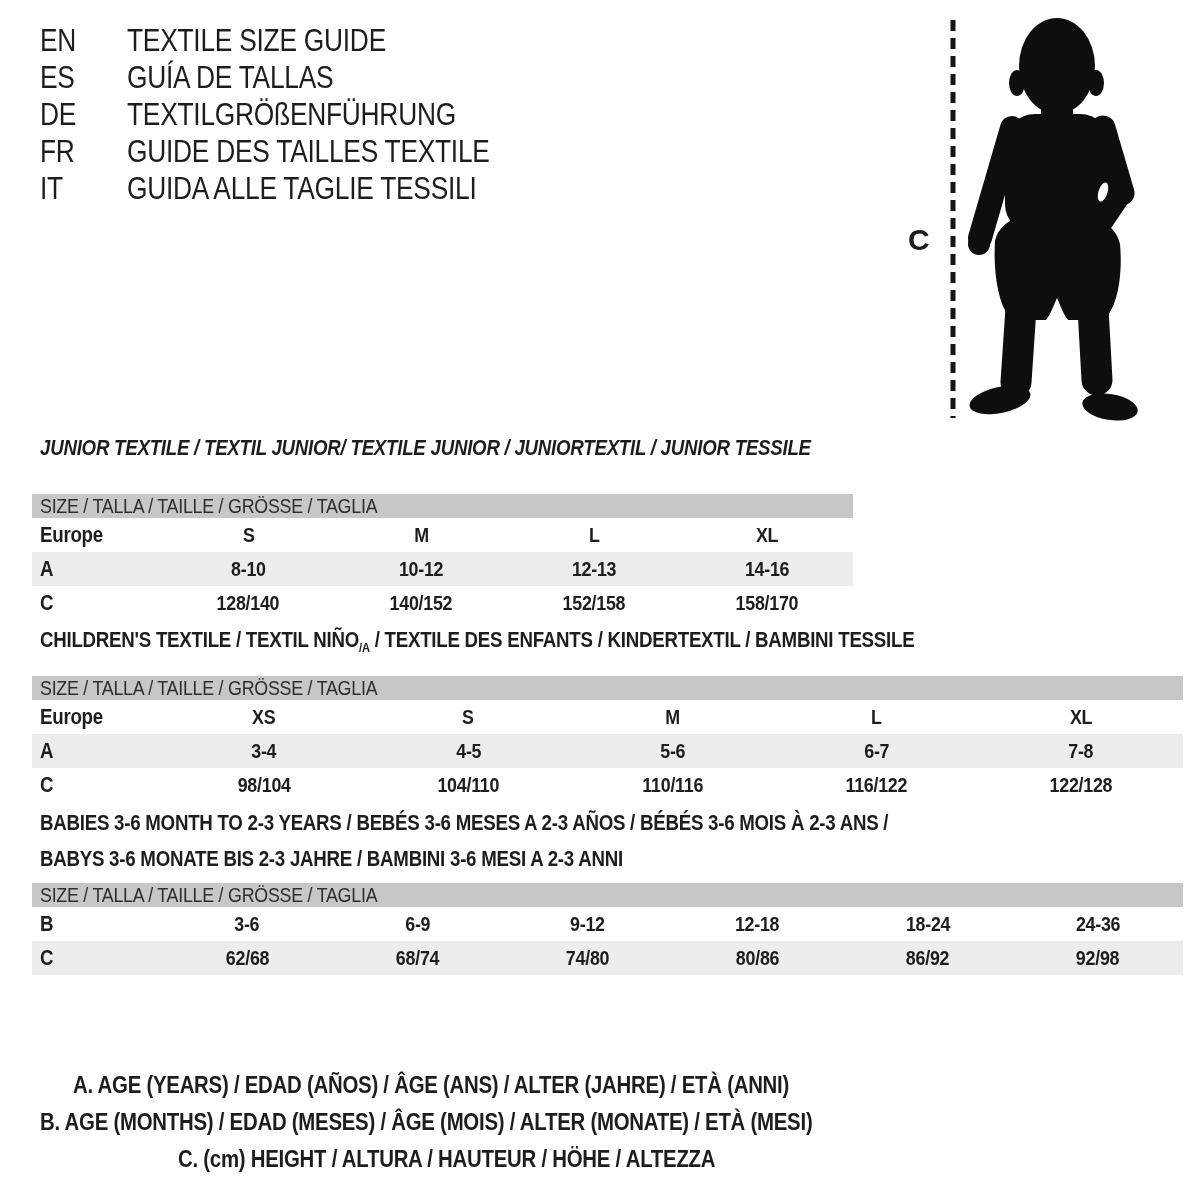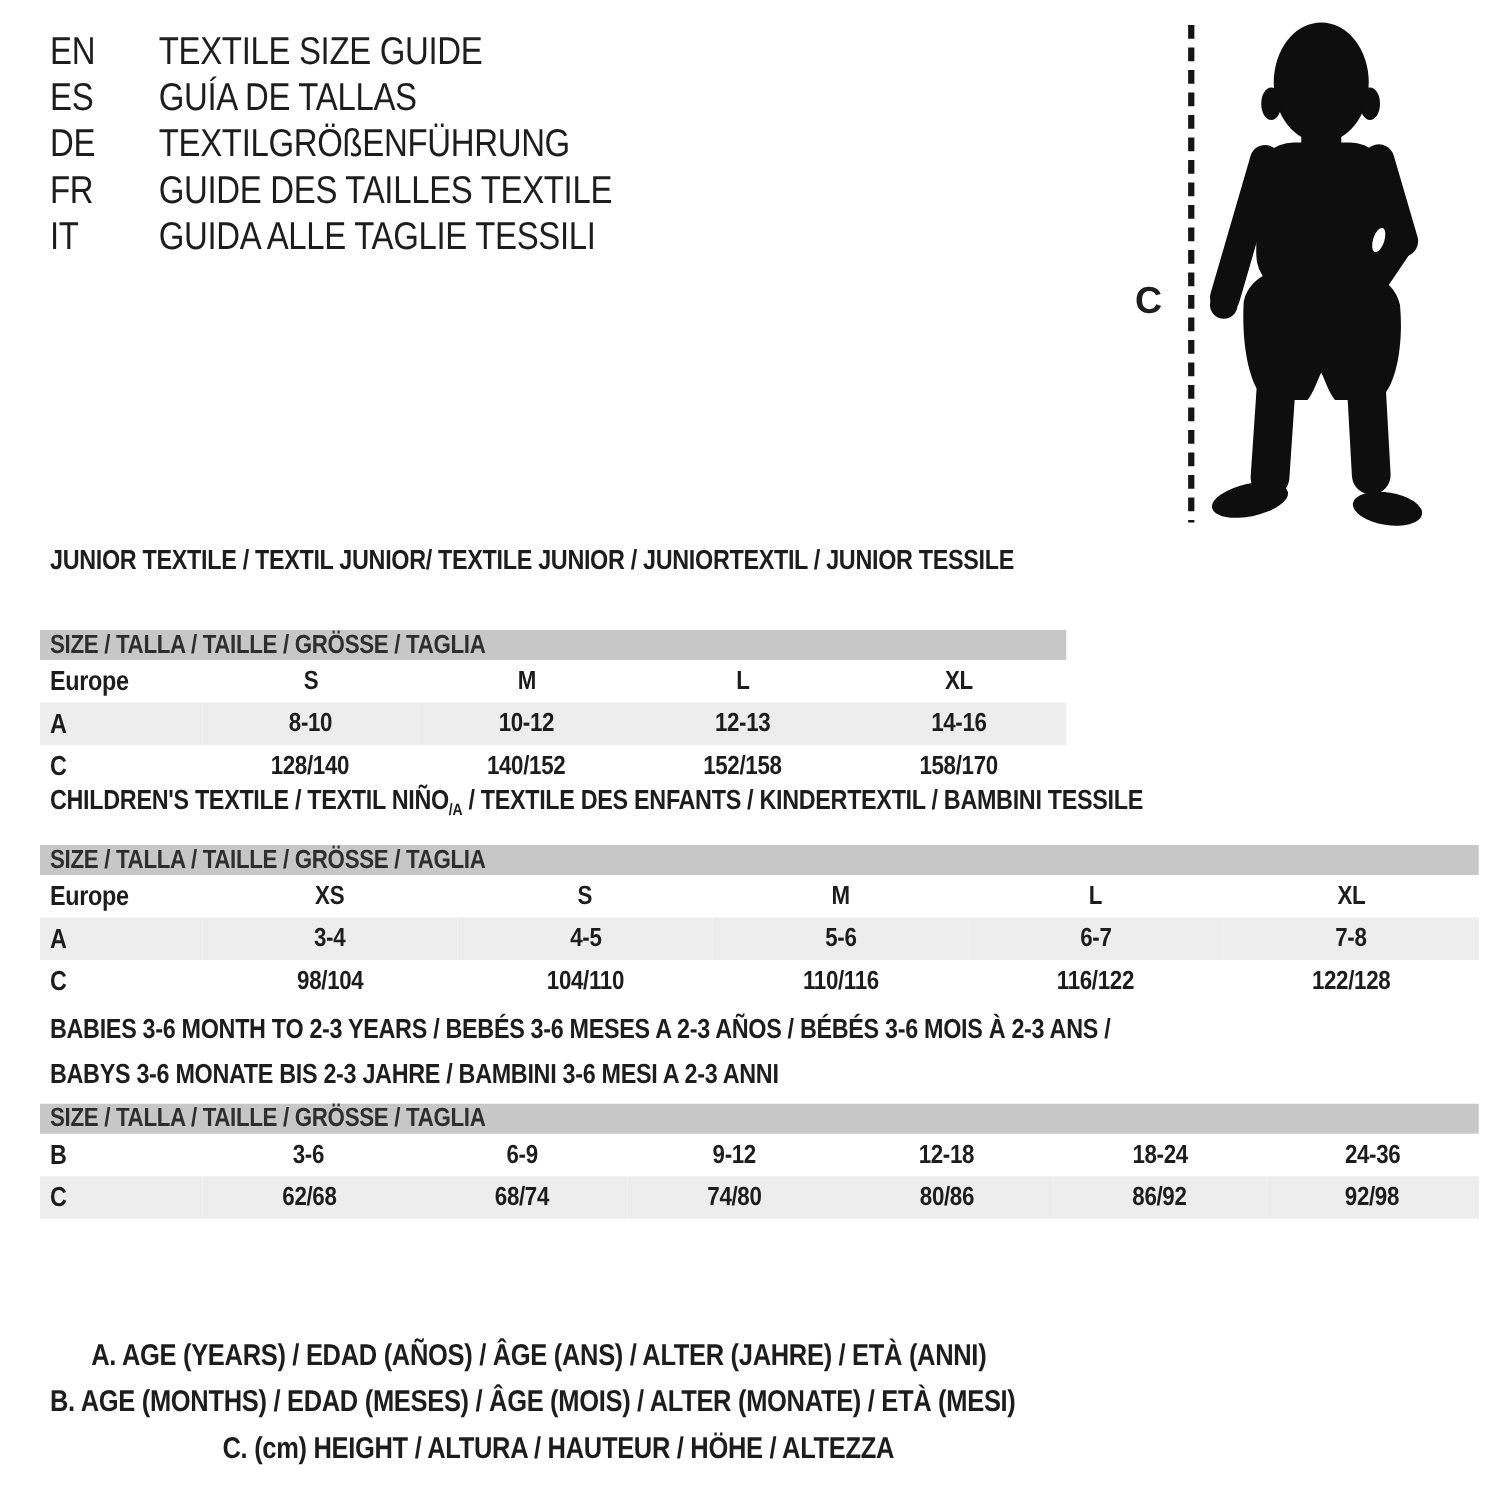--- a/index.html
+++ b/index.html
@@ -17,23 +17,23 @@
   .lang-code { display:inline-block; width:78px; vertical-align:top; }
 
   
   .figure { position:absolute; left:900px; top:8px; width:250px; height:420px; }
   .figure text { font-family:"Liberation Sans","DejaVu Sans",sans-serif; font-weight:700; font-size:30px; fill:#1d1d1d; }
 
   
   .sec { position:absolute; }
   .sec-title { margin:0; padding-left:8px; font-size:22px; line-height:24px; height:24px; font-weight:700; }
   .sec-title .sub { font-size:0.6em; vertical-align:-20%; }
-  .gap-junior   { margin-bottom:44px; }
+  .gap-junior   { margin-bottom:34px;font-style:italic; }
   .gap-children { margin-bottom:24px; }
-  .band { height:24px; line-height:24px; background:#c7c7c7; padding-left:8px; font-size:21px; font-weight:700; color:#2e2e2e; }
+  .band { height:24px; line-height:24px; background:#c7c7c7; padding-left:8px; font-size:21px; font-weight:400; color:#2e2e2e; }
   table { width:100%; border-collapse:collapse; table-layout:fixed; }
   td { height:34px; text-align:center; font-size:21px; font-weight:700; vertical-align:middle; padding:0; }
   td.rowlabel { text-align:left; padding-left:8px; font-size:22px; }
   col.labelcol { width:130px; }
   tr.shaded { background:#ededed; }
 
   .babies-title-line { height:36px; line-height:36px; font-size:22px; font-weight:700; padding-left:8px; }
   .babies-gap { margin-bottom:6px; }
 
   

